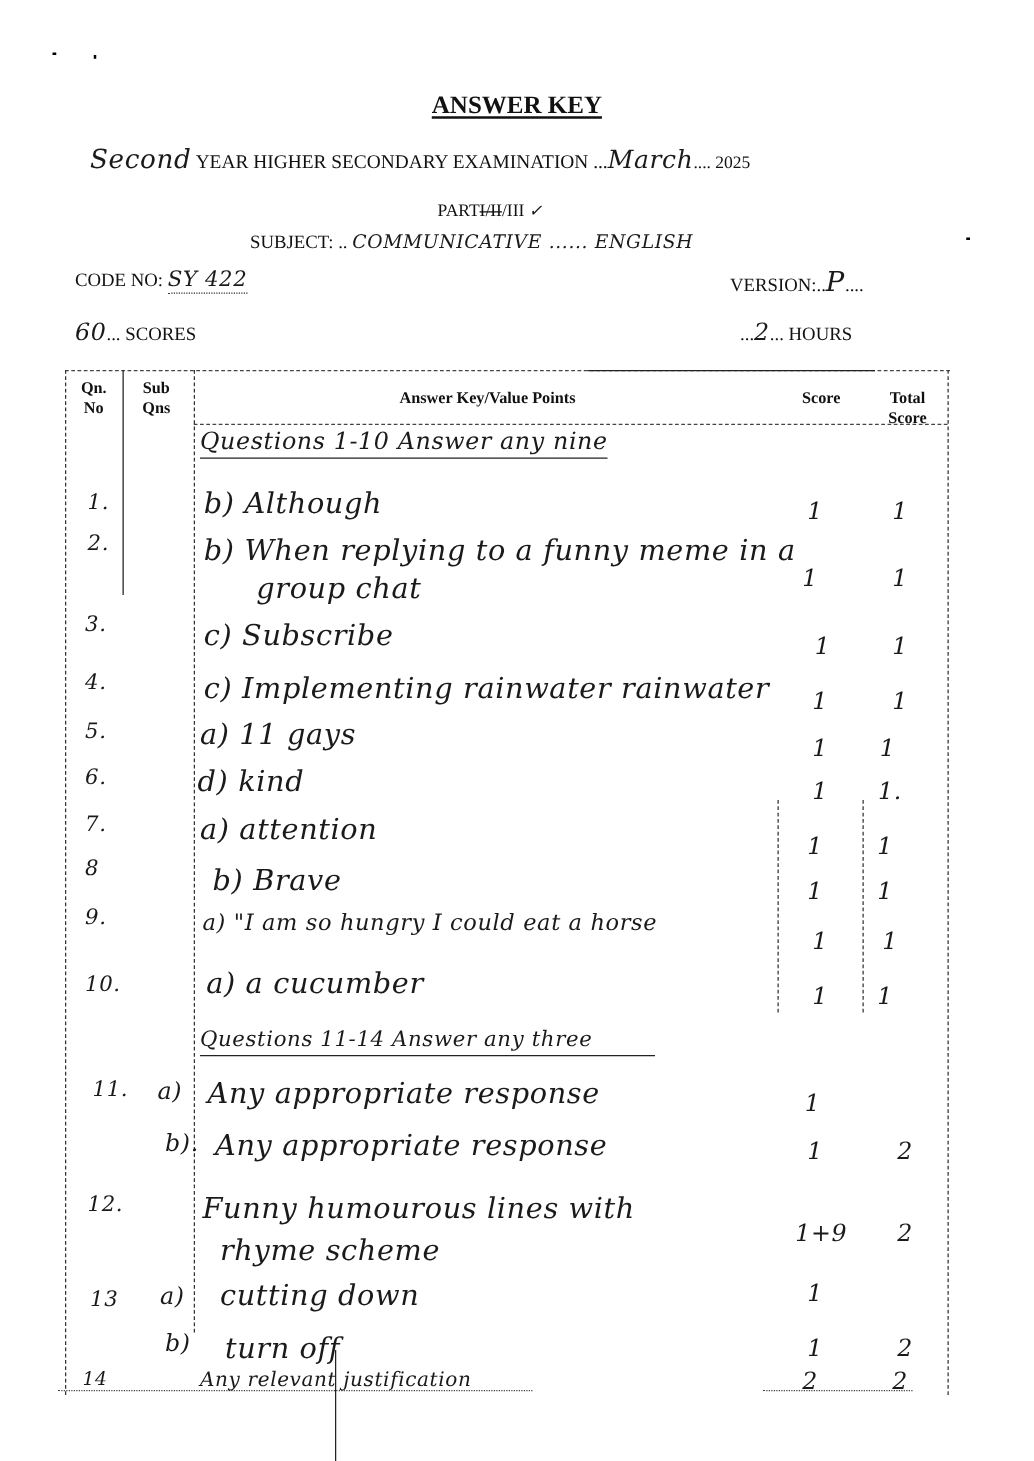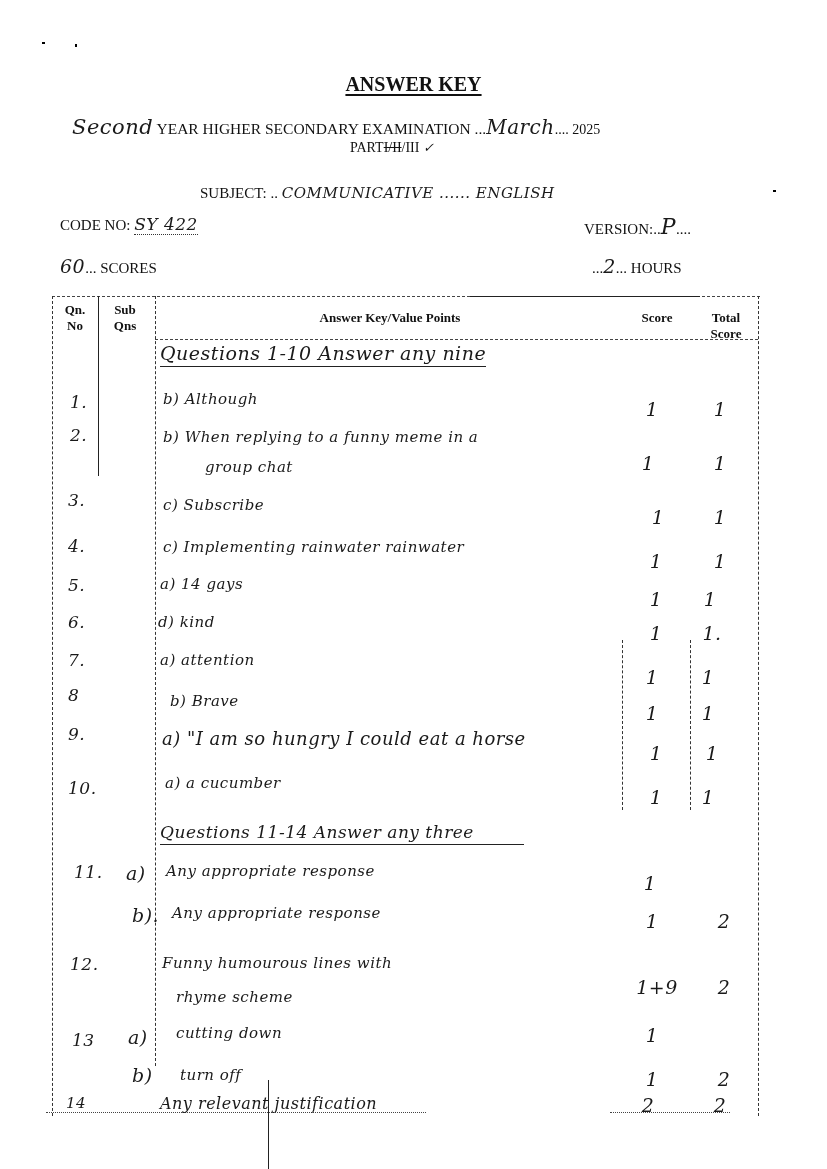--- a/index.html
+++ b/index.html
@@ -41,41 +41,41 @@
 
     .th {
       font-family: "Liberation Serif", serif;
       font-weight: bold;
       font-size: 13px;
       line-height: 16px;
       text-align: center;
     }
 
     .qno { font-size: 17px; }
-    .ans { font-size: 15px; white-space: nowrap; }
+    .ans { font-size: 23px; white-space: nowrap; }
     .score { font-size: 19px; text-align: center; width: 40px; }
     .underline-hand { border-bottom: 1px solid #222; padding-bottom: 2px; }
   </style>
 </head>
 <body>
 
 <div class="abs speck" style="left:42px;top:42px;"></div>
 <div class="abs speck" style="left:75px;top:44px;width:2px;height:3px;"></div>
 <div class="abs speck" style="left:773px;top:190px;"></div>
 
 <div id="title" class="abs">
   <span>ANSWER KEY</span>
 </div>
 
 <div class="abs line-row" style="left:72px;top:115px;width:700px;">
   <span class="hand" style="font-size:21px;">Second</span>
   <span class="print">YEAR HIGHER SECONDARY EXAMINATION ...</span><span class="hand" style="font-size:20px;">March</span><span class="print" style="font-size:14px;">.... 2025</span>
 </div>
 
-<div class="abs line-row" style="left:350px;top:140px;font-size:14px;text-align:right;">
+<div class="abs line-row" style="left:350px;top:161px;font-size:14px;text-align:right;">
   <span>PART</span><span style="text-decoration:line-through;">I/II</span><span>/III</span>
   <span class="hand" style="font-size:13px;">✓</span>
 </div>
 
 <div class="abs line-row" style="left:200px;top:184px;font-size:15px;">
   <span>SUBJECT: ..</span>
   <span class="hand" style="font-size:15px;text-transform:uppercase;">Communicative ...... English</span>
 </div>
 
 <div class="abs line-row" style="left:60px;top:214px;font-size:15px;">
@@ -146,21 +146,21 @@
 
 <div>
   <div class="abs hand qno" style="left:68px;top:536px;">4.</div>
   <div class="abs hand ans" style="left:163px;top:538px;">c) Implementing rainwater rainwater</div>
   <div class="abs hand score" style="left:636px;top:550px;">1</div>
   <div class="abs hand score" style="left:700px;top:550px;">1</div>
 </div>
 
 <div>
   <div class="abs hand qno" style="left:68px;top:575px;">5.</div>
-  <div class="abs hand ans" style="left:160px;top:575px;">a) 14 gays</div>
+  <div class="abs hand ans" style="left:160px;top:575px;">a) 11 gays</div>
   <div class="abs hand score" style="left:636px;top:588px;">1</div>
   <div class="abs hand score" style="left:690px;top:588px;">1</div>
 </div>
 
 <div>
   <div class="abs hand qno" style="left:68px;top:612px;">6.</div>
   <div class="abs hand ans" style="left:158px;top:613px;">d) kind</div>
   <div class="abs hand score" style="left:636px;top:622px;">1</div>
   <div class="abs hand score" style="left:692px;top:622px;">1.</div>
 </div>

